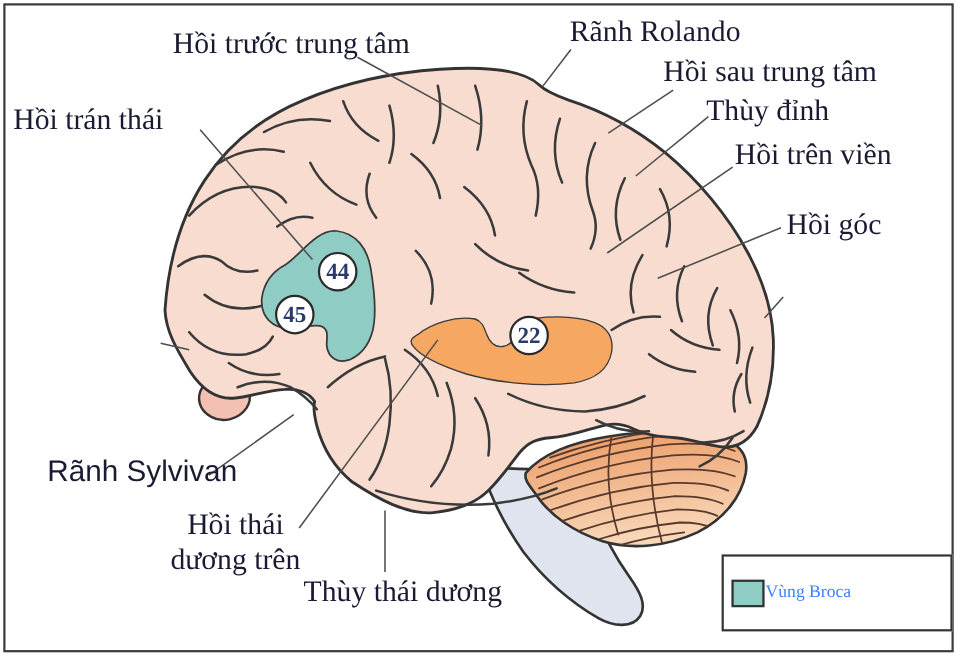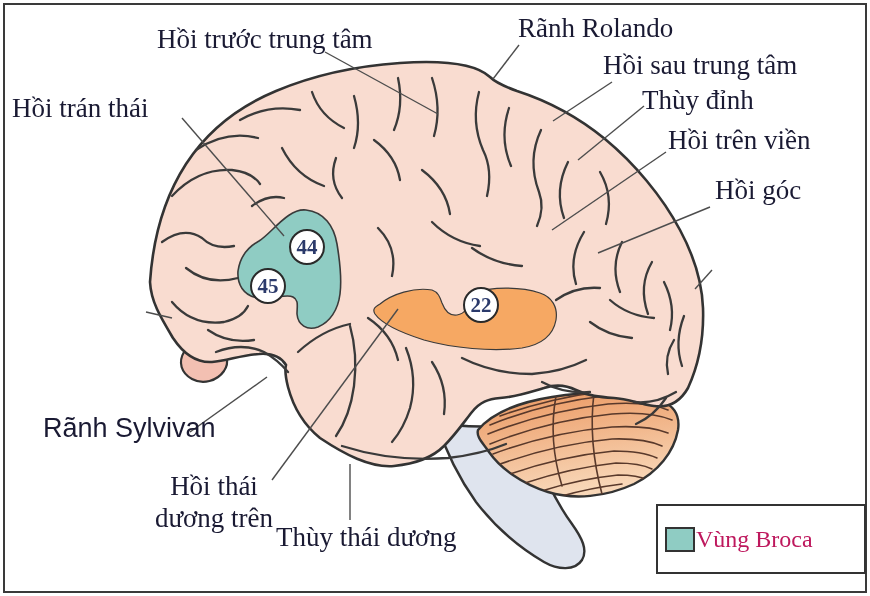--- a/index.html
+++ b/index.html
@@ -2,26 +2,26 @@
 <html><head>
 <meta charset="utf-8">
 <style>
   html,body{margin:0;padding:0;background:#fff;}
   #figure{position:relative;width:870px;height:596px;background:#ffffff;overflow:hidden;
           font-family:"Liberation Serif","DejaVu Serif",serif;}
   #frame{position:absolute;left:3px;top:3px;width:860px;height:586px;border:2px solid #3a3a3a;}
   #brain-svg{position:absolute;left:0;top:0;width:870px;height:596px;}
   .lbl{position:absolute;font-size:27px;color:#1a1a33;white-space:nowrap;line-height:1.1;}
   .lbl-sans{font-family:"Liberation Sans","DejaVu Sans",sans-serif;}
-  .lbl-wrap{white-space:normal;text-align:center;line-height:1.18;margin-top:10px;}
+  .lbl-wrap{white-space:normal;text-align:center;line-height:1.18;}
   #legend{position:absolute;left:656px;top:504px;width:199px;height:64px;border:2px solid #333;
           background:#fff;display:flex;flex-direction:column;justify-content:space-evenly;padding:1px 0 1px 7px;box-sizing:content-box;}
   .legend-row{display:flex;align-items:center;height:28px;}
   .swatch{width:26px;height:21px;border:2px solid #333;flex:0 0 auto;}
-  .legend-text{font-size:24px;color:#be185d;margin-left:1px;white-space:nowrap;}
+  .legend-text{font-size:16px;color:#3b82f6;margin-left:1px;white-space:nowrap;}
   .sulcus{fill:none;stroke:#3a3a3a;stroke-width:2.3;stroke-linecap:round;}
   .stripe{fill:none;stroke:#59392b;stroke-width:1.6;stroke-linecap:round;}
   .leader{stroke:#4d4d4d;stroke-width:1.4;}
   .num{font-family:"Liberation Serif","DejaVu Serif",serif;font-size:21px;font-weight:600;
        fill:#2b3a6b;text-anchor:middle;}
 </style>
 </head>
 <body>
 
 <div id="figure">
@@ -136,21 +136,21 @@
       <circle cx="481" cy="305" r="17" fill="#fff" stroke="#2a2a2a" stroke-width="2"></circle>
       <text class="num" x="481" y="312">22</text>
     </g>
   </svg>
 
   <div class="lbl" style="left:157px;top:25px;">Hồi trước trung tâm</div>
   <div class="lbl" style="left:518px;top:14px;">Rãnh Rolando</div>
   <div class="lbl" style="left:603px;top:51px;">Hồi sau trung tâm</div>
   <div class="lbl" style="left:642px;top:86px;">Thùy đỉnh</div>
   <div class="lbl" style="left:668px;top:126px;">Hồi trên viền</div>
-  <div class="lbl" style="left:715px;top:176px;">Hồi góc</div>
+  <div class="lbl" style="left:715px;top:190px;">Hồi góc</div>
   <div class="lbl" style="left:12px;top:94px;">Hồi trán thái</div>
   <div class="lbl lbl-sans" style="left:43px;top:414px;">Rãnh Sylvivan</div>
   <div class="lbl lbl-wrap" style="left:146px;top:461px;width:136px;">Hồi thái dương trên</div>
   <div class="lbl" style="left:276px;top:523px;">Thùy thái dương</div>
 
   <div id="legend">
     <div class="legend-row">
       <span class="swatch" style="background: rgb(143, 204, 195);"></span>
       <span class="legend-text">Vùng Broca</span>
     </div>

